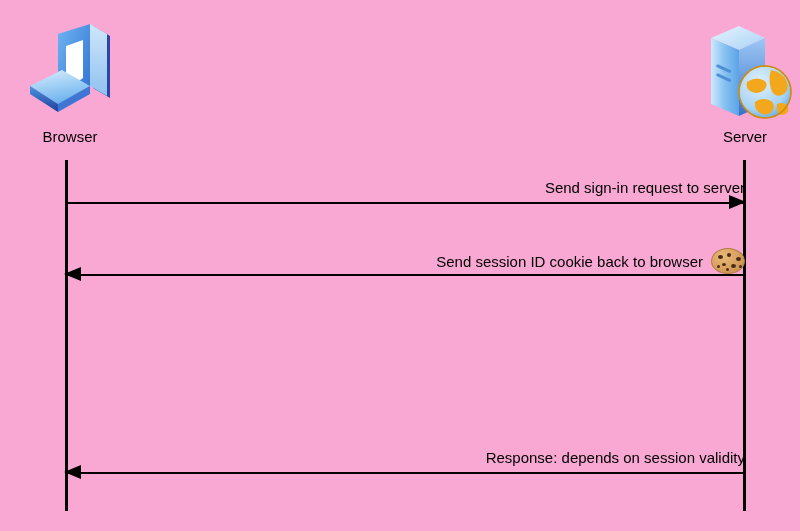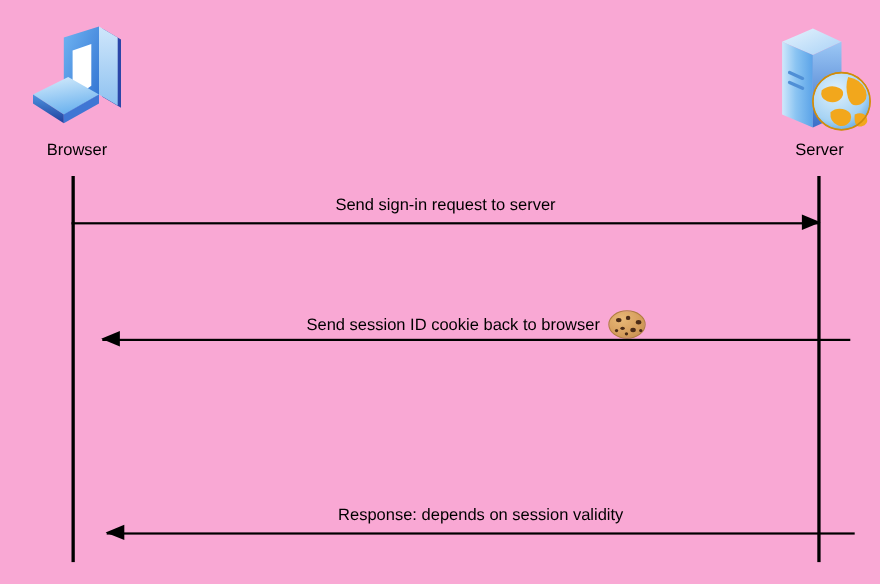--- a/index.html
+++ b/index.html
@@ -65,21 +65,21 @@
     right: 0;
     top: 26px;
     height: 2px;
     background: #000000;
   }
   .message-label {
     position: absolute;
     left: 0;
     right: 0;
     top: 0px;
-    text-align: center;
+    text-align: right;
     font-size: 15px;
     line-height: 22px;
     white-space: nowrap;
     color: #000000;
   }
   .message-label .label-text { vertical-align: middle; }
   .arrowhead {
     position: absolute;
     top: 19px;
     width: 0;
@@ -92,23 +92,23 @@
     border-left: 17px solid #000000;
   }
   .arrowhead.left {
     left: -1px;
     border-top: 7px solid transparent;
     border-bottom: 7px solid transparent;
     border-right: 17px solid #000000;
   }
 
   #message-1 { top: 176px; }
-  #message-2 { top: 282px; margin-left: 28px; }
+  #message-2 { top: 248px; }
   #message-3 { top: 356px; }
-  #message-4 { top: 458px; margin-left: 32px; }
+  #message-4 { top: 446px; }
 
   
   .cookie-icon {
     display: inline-block;
     vertical-align: middle;
     position: relative;
     width: 34px;
     height: 26px;
     margin-left: 8px;
     margin-bottom: 2px;

